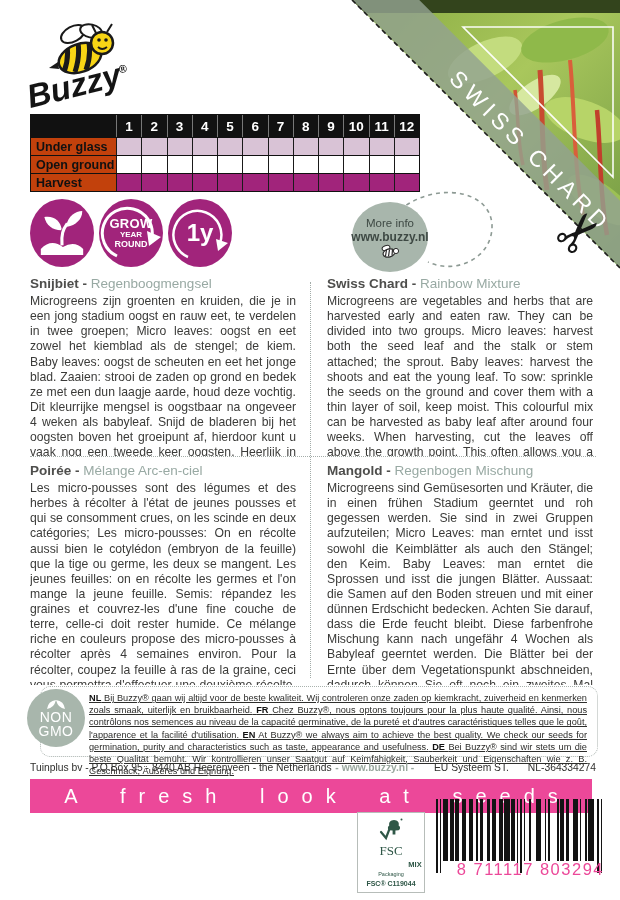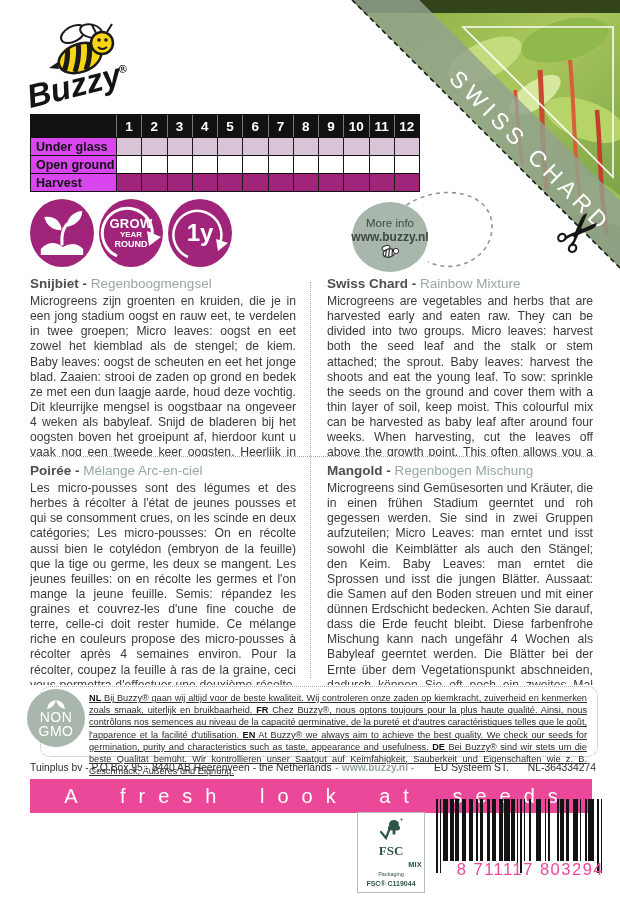--- a/index.html
+++ b/index.html
@@ -15,21 +15,21 @@
   
   #corner-photo{position:absolute;right:0;top:0;width:285px;height:292px;}
   #scissors{position:absolute;left:548px;top:202px;width:64px;height:64px;font-size:54px;line-height:60px;
             color:#161616;transform:rotate(-45deg);z-index:5;text-align:center;}
 
   
   #calendar{position:absolute;left:30px;top:114px;width:390px;border:1px solid #111;box-sizing:border-box;}
   .cal-row{display:flex;height:17px;border-top:1px solid #111;}
   .cal-row.head{height:22px;border-top:none;background:#111;}
   .cal-label{width:85px;flex:none;display:flex;align-items:center;padding-left:5px;box-sizing:border-box;
-             font-size:12.5px;font-weight:700;color:#111;background:#d946ef;}
+             font-size:12.5px;font-weight:700;color:#111;background:#c2410c;}
   .cal-row.head .cal-label{background:#111;}
   .cal-cell{flex:1;border-left:1px solid #1a1a1a;box-sizing:border-box;}
   .cal-row.head .cal-cell{display:flex;align-items:center;justify-content:center;color:#fff;
                           font-size:13.5px;font-weight:700;border-left:1px solid #777;}
 
   
   .badge{position:absolute;width:64px;height:68px;border-radius:50%;background:#a1247b;color:#fff;
          display:flex;flex-direction:column;align-items:center;justify-content:center;text-align:center;}
   #badge-sprout{left:30px;top:199px;}
   #badge-grow{left:99px;top:199px;}
@@ -78,21 +78,21 @@
 
   
   #banner{position:absolute;left:30px;top:779px;width:562px;height:34px;background:#ec4899;color:#fff;
           display:flex;align-items:center;justify-content:center;font-size:20px;
           letter-spacing:13px;word-spacing:12px;padding-left:13px;box-sizing:border-box;white-space:nowrap;}
 
   
   #fsc{position:absolute;left:357px;top:812px;width:68px;height:81px;border:1px solid #b7bdb9;
        box-sizing:border-box;display:flex;flex-direction:column;align-items:center;padding-top:4px;
        color:#2f5747;background:#fff;}
-  #fsc .acr{font-family:"Liberation Serif",serif;font-size:13px;font-weight:700;line-height:13px;margin-top:1px;}
+  #fsc .acr{font-family:"Liberation Serif",serif;font-size:13px;font-weight:400;line-height:13px;margin-top:1px;}
   #fsc .mix{font-size:7.5px;font-weight:700;margin-top:3px;padding-left:48px;}
   #fsc .pkg{font-size:5.5px;margin-top:2px;}
   #fsc .lic{font-size:7px;font-weight:700;margin-top:3px;}
 
   
   #barcode{position:absolute;left:436px;top:799px;width:168px;height:95px;}
   #barcode-bars{display:flex;align-items:flex-start;height:78px;}
   .bc-mod{width:1.76px;height:62px;flex:none;}
   .bc-mod.tall{height:74px;}
   .bc-mod.on{background:#131313;}

